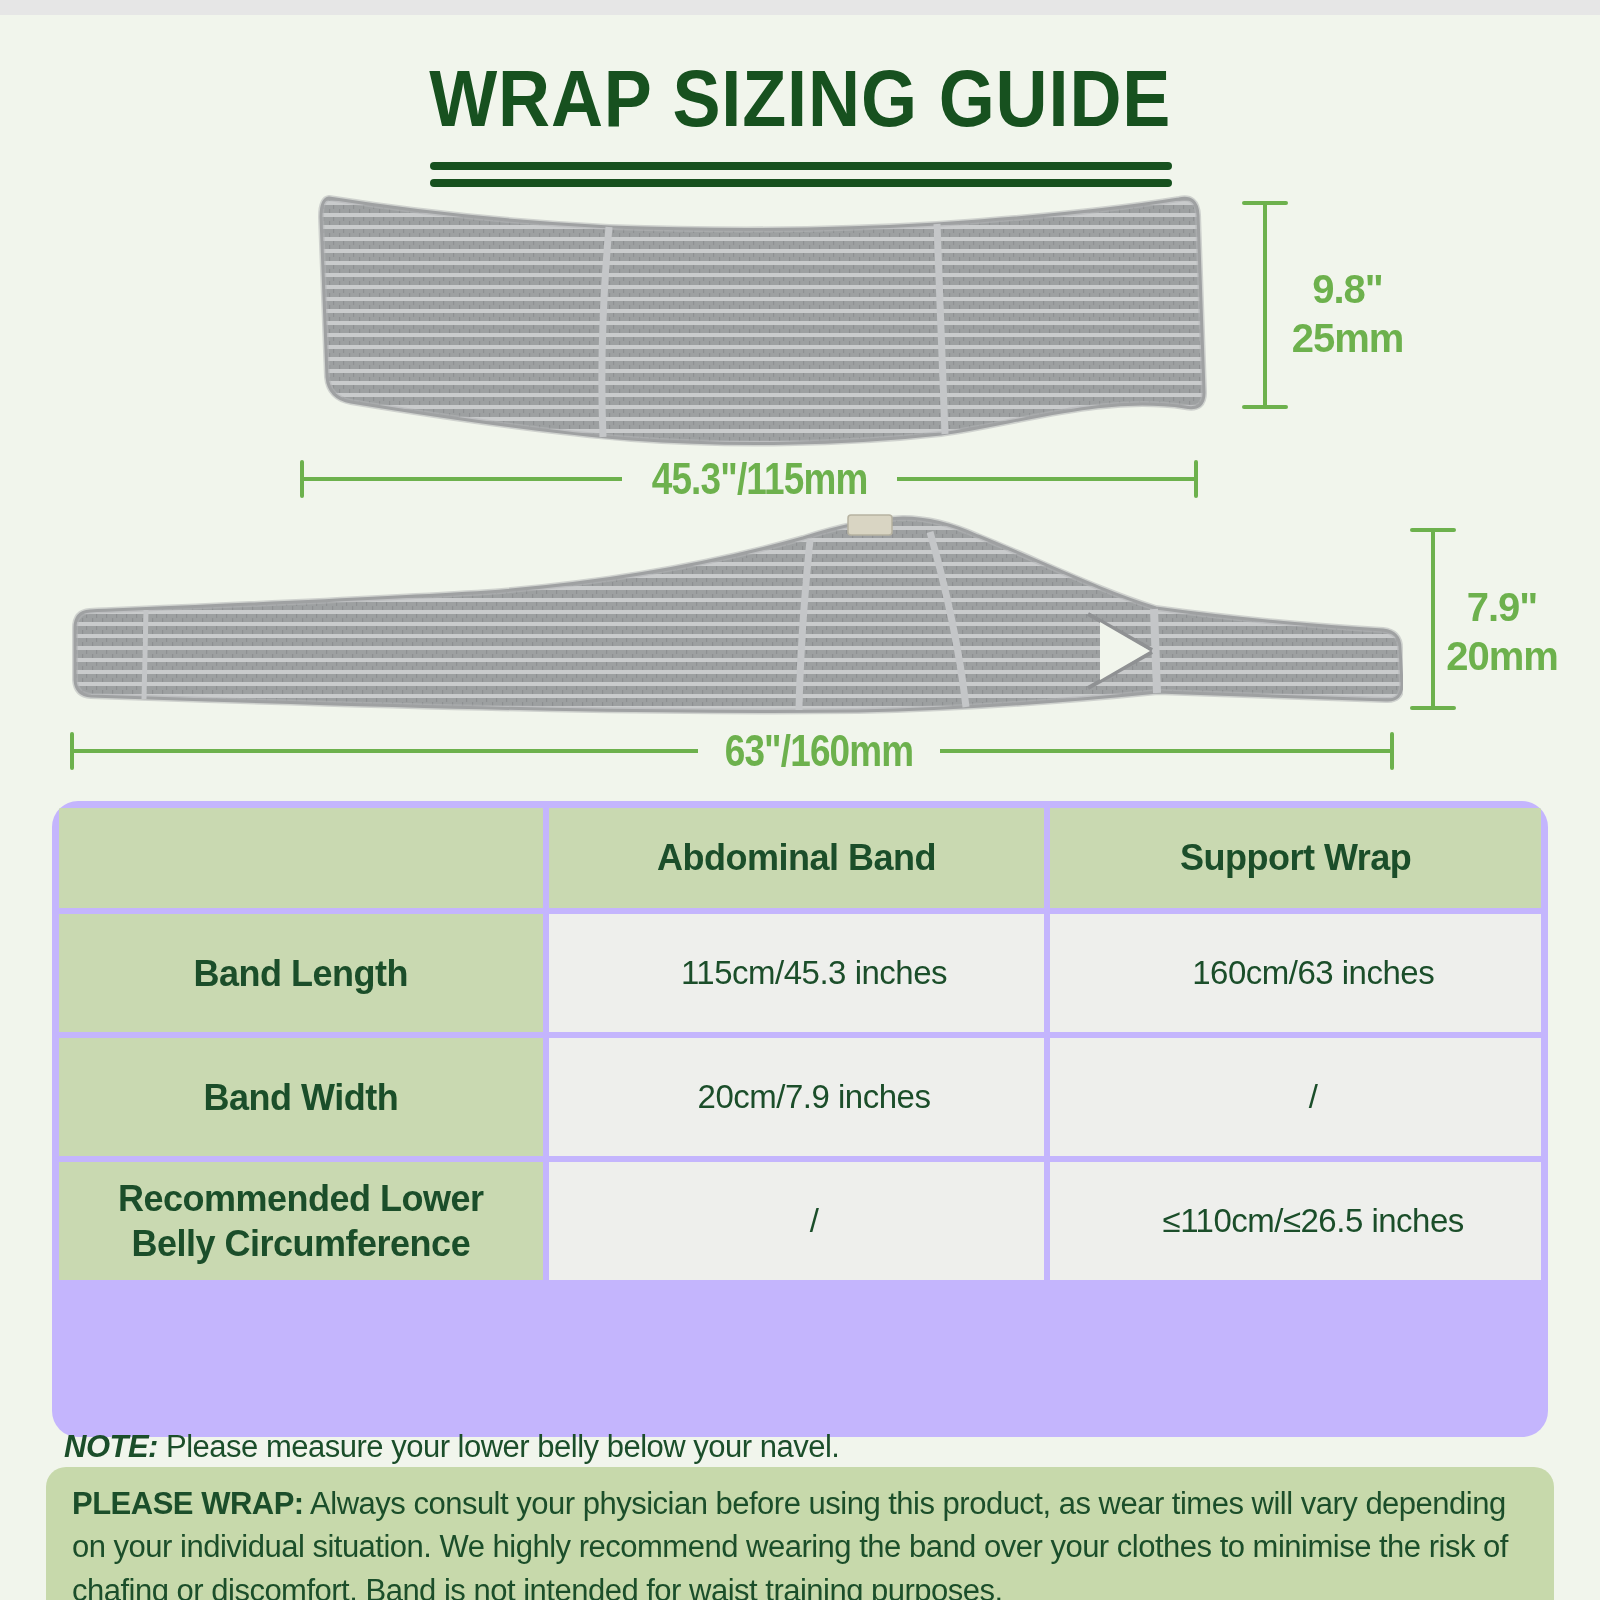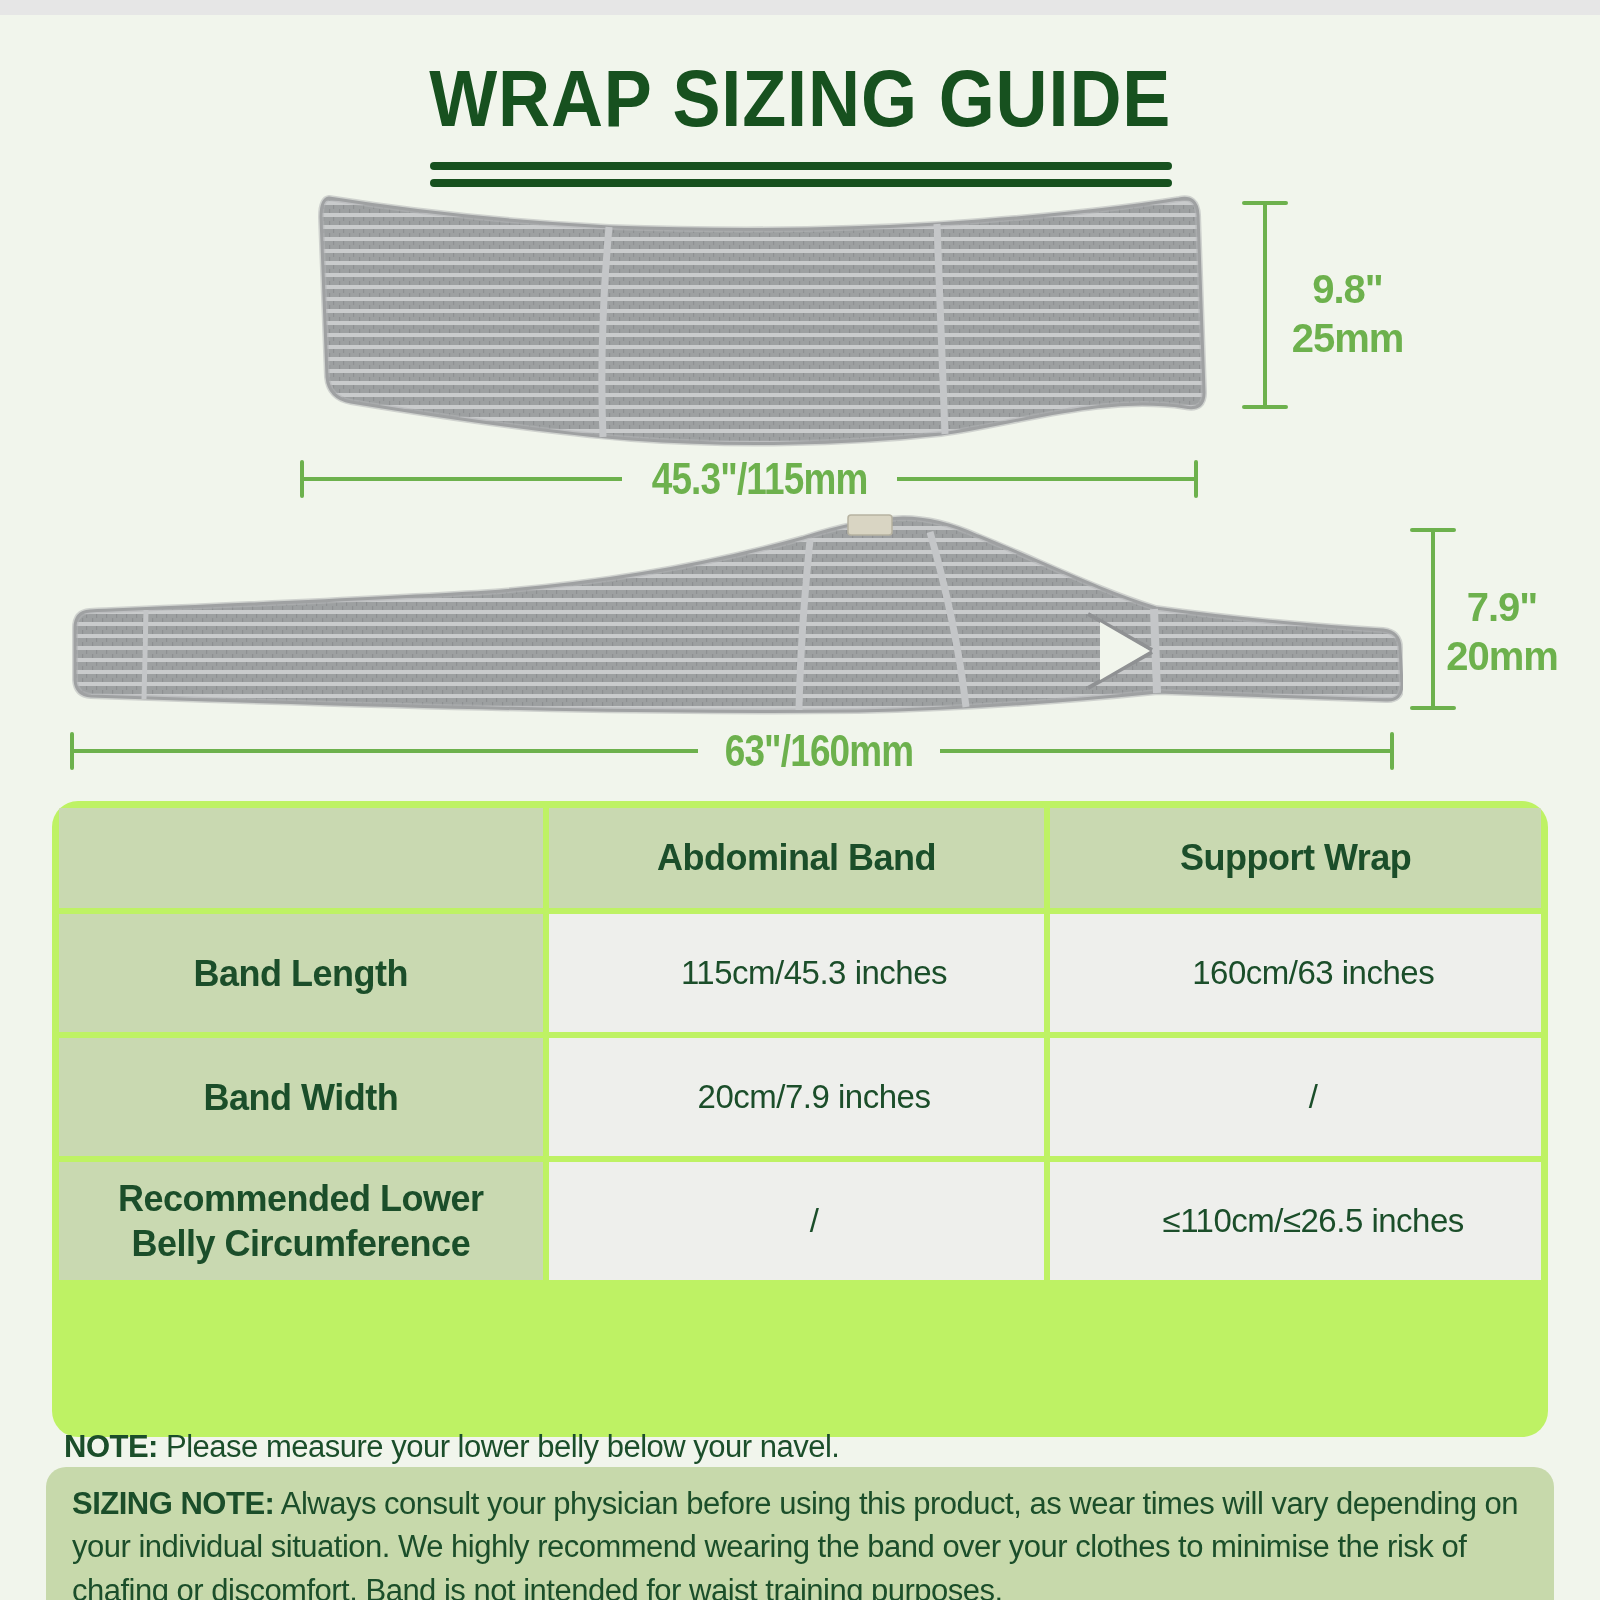--- a/index.html
+++ b/index.html
@@ -33,32 +33,32 @@
   .vdim .line{width:4px;flex:1;background:var(--accent);}
   .dim-label{position:absolute;color:var(--accent);font-weight:bold;text-align:center;
              font-size:40px;line-height:1.22;letter-spacing:-1px;white-space:nowrap;}
   .hdim{position:absolute;display:flex;align-items:center;}
   .hdim .cap{width:4px;height:38px;background:var(--accent);border-radius:2px;flex:0 0 auto;}
   .hdim .line{height:4px;background:var(--accent);}
   .hdim .hlabel{color:var(--accent);font-weight:bold;font-size:45px;padding:0 6px;
                 display:inline-block;transform:scaleX(0.82);letter-spacing:-1px;white-space:nowrap;}
 
   
-  .table-wrap{position:absolute;left:52px;top:786px;width:1496px;background:#bef264;
+  .table-wrap{position:absolute;left:52px;top:786px;width:1496px;background:#c4b5fd;
               border-radius:26px;overflow:hidden;padding:7px;}
   .grid{display:grid;grid-template-columns:485fr 497fr 492fr;grid-template-rows:100px 118px 118px 118px 144px;gap:6px;}
   .cell{display:flex;align-items:center;justify-content:center;color:var(--text-green);
         text-align:center;letter-spacing:-0.5px;}
   .cell.head{background:var(--cell-green);font-weight:bold;font-size:36px;}
   .cell.rowlabel{background:var(--cell-green);font-weight:bold;font-size:36px;line-height:1.25;padding:8px 34px;}
   .cell.data{background:var(--cell-gray);font-size:33px;padding-left:35px;}
 
   
   .note{position:absolute;left:64px;top:1414px;font-size:31px;color:var(--text-green);letter-spacing:-0.5px;}
-  .note b{font-weight:bold;}
+  .note b{font-weight:bold;font-style:italic;}
   .please-note{position:absolute;left:46px;top:1452px;width:1508px;background:var(--box-green);
                border-radius:20px;padding:15px 26px;font-size:31px;line-height:1.4;
                color:var(--text-green);letter-spacing:-0.5px;}
   .please-note b{font-weight:bold;}
 </style>
 </head>
 <body>
 
 <div class="page">
 
@@ -169,16 +169,16 @@
       <div class="cell data">/</div>
       <div class="cell data">≤110cm/≤26.5 inches</div>
     </div>
   </div>
 
   <p class="note">
     <b>NOTE:</b><span> Please measure your lower belly below your navel.</span>
   </p>
 
   <div class="please-note">
-    <b>SIZING NOTE:</b><span> Always consult your physician before using this product, as wear times will vary depending on your individual situation. We highly recommend wearing the band over your clothes to minimise the risk of chafing or discomfort. Band is not intended for waist training purposes.</span>
+    <b>PLEASE WRAP:</b><span> Always consult your physician before using this product, as wear times will vary depending on your individual situation. We highly recommend wearing the band over your clothes to minimise the risk of chafing or discomfort. Band is not intended for waist training purposes.</span>
   </div>
 
 </div>
 
 </body></html>

